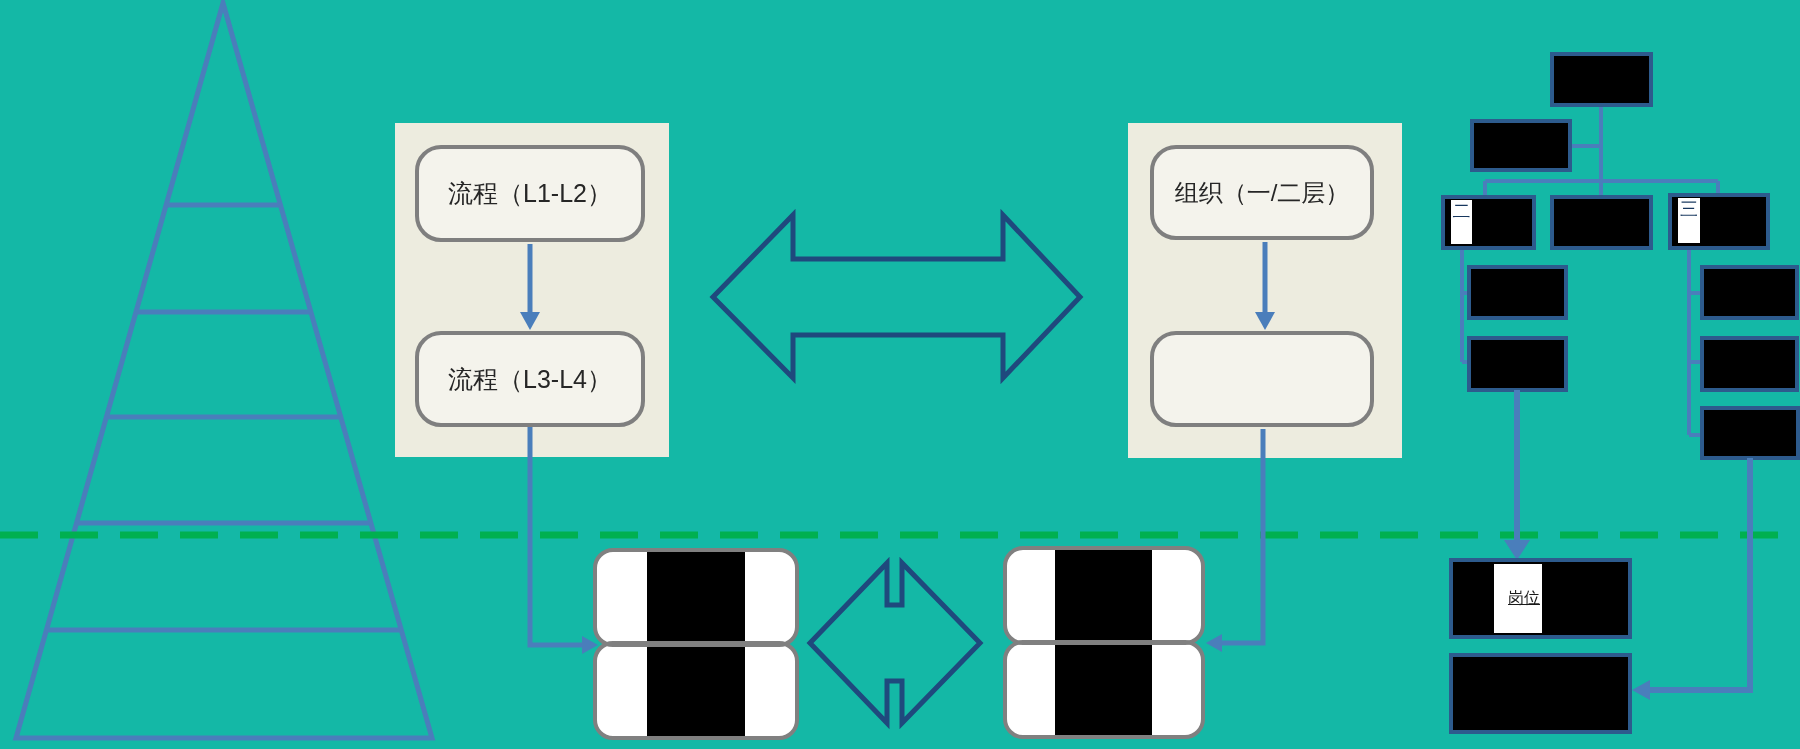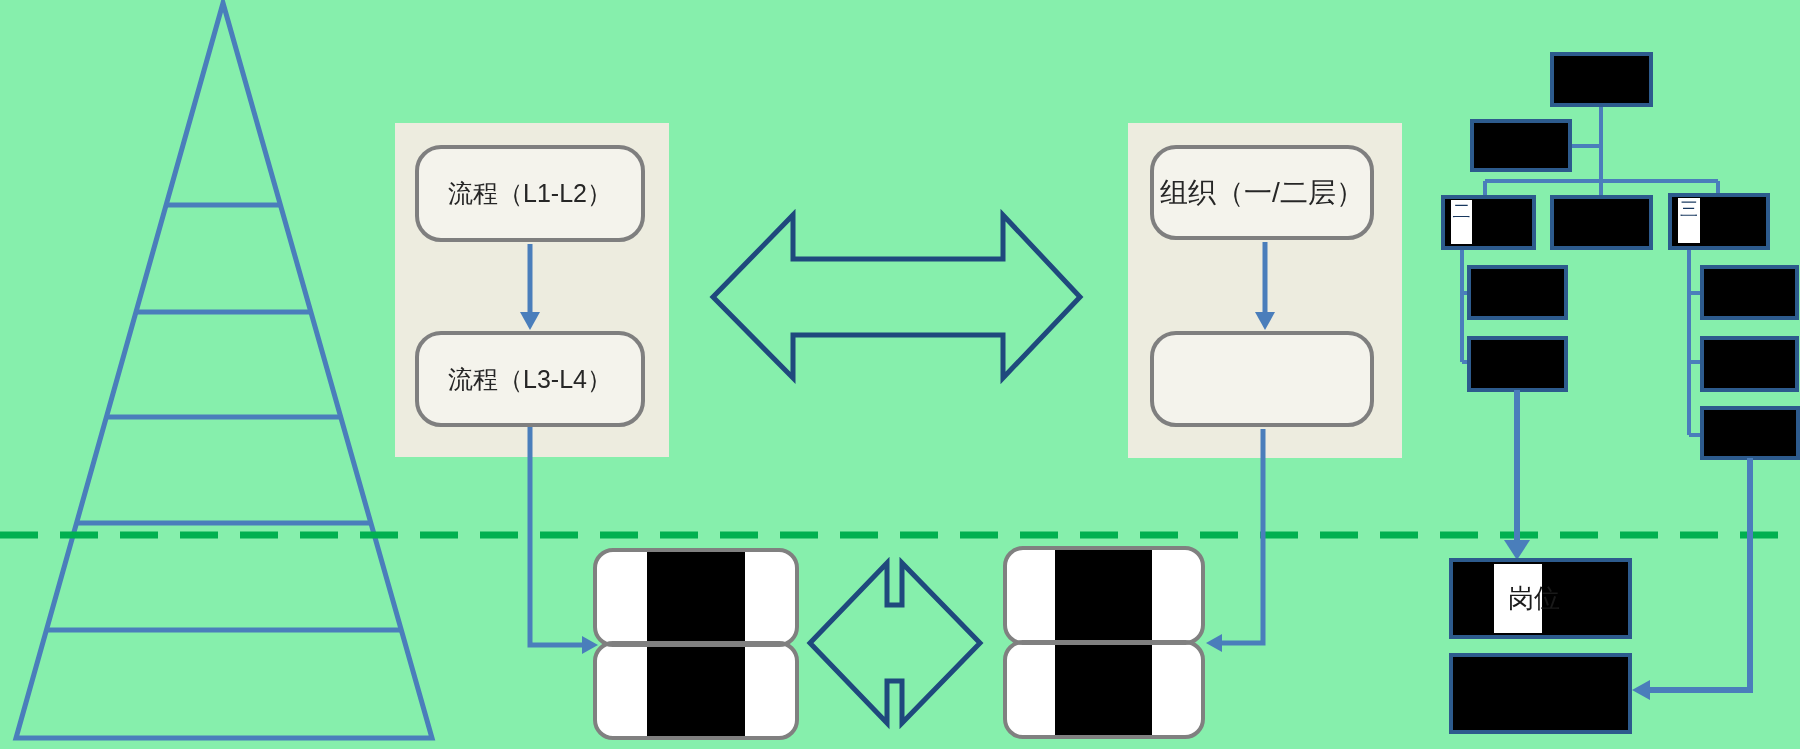--- a/index.html
+++ b/index.html
@@ -1,33 +1,33 @@
 <!DOCTYPE html>
 <html><head>
 <meta charset="utf-8">
 <style>
   html,body{margin:0;padding:0;background:#000;}
   .stage{
-    position:relative;width:1800px;height:749px;background:#86efac;overflow:hidden;
+    position:relative;width:1800px;height:749px;background:#14b8a6;overflow:hidden;
     font-family:"Liberation Sans","DejaVu Sans",sans-serif;
   }
   .stage svg{position:absolute;left:0;top:0;}
   .label{
     position:absolute;display:flex;align-items:center;justify-content:center;
     color:#262626;font-size:25px;letter-spacing:0px;white-space:nowrap;z-index:3;
   }
-  .label.org{font-size:28px;}
+  .label.org{font-size:24px;}
   .tag{
     position:absolute;z-index:3;color:#17375e;font-size:18px;line-height:20px;
     display:flex;justify-content:center;align-items:flex-start;
   }
   .pos-label{
-    position:absolute;z-index:3;color:#1a1a1a;font-size:26px;
+    position:absolute;z-index:3;color:#1a1a1a;font-size:16px;
     display:flex;align-items:center;justify-content:flex-start;
-    padding-left:57px;box-sizing:border-box;white-space:nowrap;overflow:visible;
+    padding-left:57px;box-sizing:border-box;white-space:nowrap;overflow:visible;text-decoration:underline;
   }
 </style>
 </head>
 <body>
 
 <div class="stage">
 
   <svg width="1800" height="749" viewBox="0 0 1800 749">
 
     <g>

